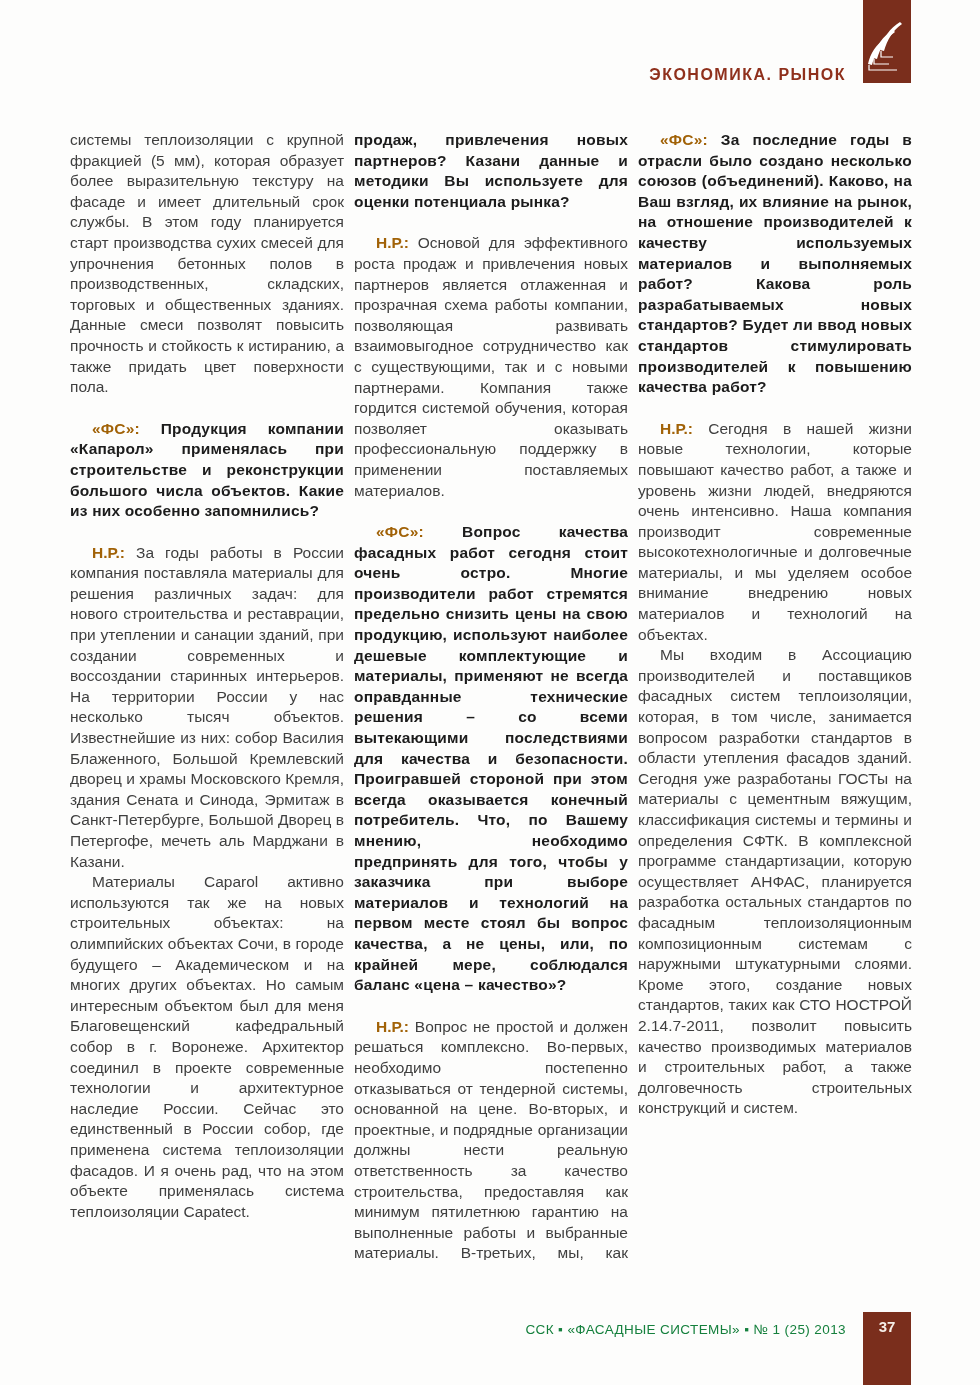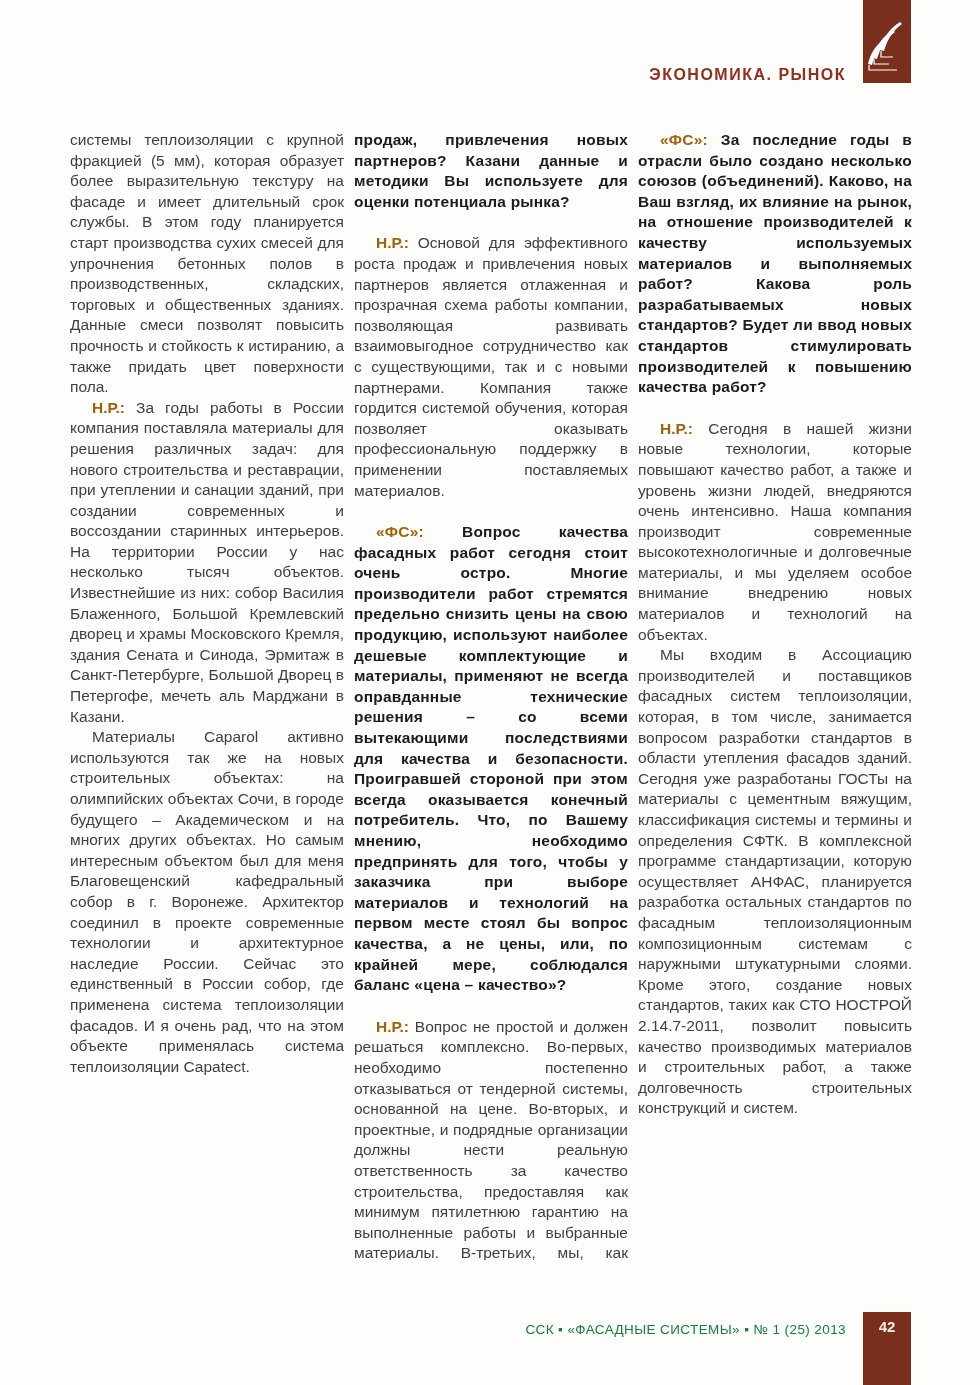--- a/index.html
+++ b/index.html
@@ -100,35 +100,36 @@
           <polyline points="11,59 11,64 26,64"></polyline>
           <polyline points="6,65 6,70 34,70"></polyline>
         </g>
       </svg>
     </span>
   </div>
 
   <div class="columns">
     <div class="col">
         <p class="para body">системы теплоизоляции с крупной фракцией (5 мм), которая образует более выразительную текстуру на фасаде и имеет длительный срок службы. В этом году планируется старт производства сухих смесей для упрочнения бетонных полов в производственных, складских, торговых и общественных зданиях. Данные смеси позволят повысить прочность и стойкость к истиранию, а также придать цвет поверхности пола.</p>
+        <p class="para question indent"><strong class="lead">«ФС»: </strong>Продукция компании «Капарол» применялась при строительстве и реконструкции большого числа объектов. Какие из них особенно запомнились?</p>
         <p class="para body indent"><strong class="lead">Н.Р.: </strong>За годы работы в России компания поставляла материалы для решения различных задач: для нового строительства и реставрации, при утеплении и санации зданий, при создании современных и воссоздании старинных интерьеров. На территории России у нас несколько тысяч объектов. Известнейшие из них: собор Василия Блаженного, Большой Кремлевский дворец и храмы Московского Кремля, здания Сената и Синода, Эрмитаж в Санкт-Петербурге, Большой Дворец в Петергофе, мечеть аль Марджани в Казани.</p>
         <p class="para body indent">Материалы Caparol активно используются так же на новых строительных объектах: на олимпийских объектах Сочи, в городе будущего – Академическом и на многих других объектах. Но самым интересным объектом был для меня Благовещенский кафедральный собор в г. Воронеже. Архитектор соединил в проекте современные технологии и архитектурное наследие России. Сейчас это единственный в России собор, где применена система теплоизоляции фасадов. И я очень рад, что на этом объекте применялась система теплоизоляции Capatect.</p>
       </div>
     <div class="col">
         <p class="para question">продаж, привлечения новых партнеров? Казани данные и методики Вы используете для оценки потенциала рынка?</p>
         <p class="para body indent"><strong class="lead">Н.Р.: </strong>Основой для эффективного роста продаж и привлечения новых партнеров является отлаженная и прозрачная схема работы компании, позволяющая развивать взаимовыгодное сотрудничество как с существующими, так и с новыми партнерами. Компания также гордится системой обучения, которая позволяет оказывать профессиональную поддержку в применении поставляемых материалов.</p>
         <p class="para question indent"><strong class="lead">«ФС»: </strong>Вопрос качества фасадных работ сегодня стоит очень остро. Многие производители работ стремятся предельно снизить цены на свою продукцию, используют наиболее дешевые комплектующие и материалы, применяют не всегда оправданные технические решения – со всеми вытекающими последствиями для качества и безопасности. Проигравшей стороной при этом всегда оказывается конечный потребитель. Что, по Вашему мнению, необходимо предпринять для того, чтобы у заказчика при выборе материалов и технологий на первом месте стоял бы вопрос качества, а не цены, или, по крайней мере, соблюдался баланс «цена – качество»?</p>
         <p class="para body indent"><strong class="lead">Н.Р.: </strong>Вопрос не простой и должен решаться комплексно. Во-первых, необходимо постепенно отказываться от тендерной системы, основанной на цене. Во-вторых, и проектные, и подрядные организации должны нести реальную ответственность за качество строительства, предоставляя как минимум пятилетнюю гарантию на выполненные работы и выбранные материалы. В-третьих, мы, как производители материалов и поставщики технологии, должны быть активны в вопросе предоставления информации рынку и потребителю. И сам заказчик, безусловно, должен же-</p>
       </div>
     <div class="col">
         <p class="para question indent"><strong class="lead">«ФС»: </strong>За последние годы в отрасли было создано несколько союзов (объединений). Каково, на Ваш взгляд, их влияние на рынок, на отношение производителей к качеству используемых материалов и выполняемых работ? Какова роль разрабатываемых новых стандартов? Будет ли ввод новых стандартов стимулировать производителей к повышению качества работ?</p>
         <p class="para body indent"><strong class="lead">Н.Р.: </strong>Сегодня в нашей жизни новые технологии, которые повышают качество работ, а также и уровень жизни людей, внедряются очень интенсивно. Наша компания производит современные высокотехнологичные и долговечные материалы, и мы уделяем особое внимание внедрению новых материалов и технологий на объектах.</p>
         <p class="para body indent">Мы входим в Ассоциацию производителей и поставщиков фасадных систем теплоизоляции, которая, в том числе, занимается вопросом разработки стандартов в области утепления фасадов зданий. Сегодня уже разработаны ГОСТы на материалы с цементным вяжущим, классификация системы и термины и определения СФТК. В комплексной программе стандартизации, которую осуществляет АНФАС, планируется разработка остальных стандартов по фасадным теплоизоляционным композиционным системам с наружными штукатурными слоями. Кроме этого, создание новых стандартов, таких как СТО НОСТРОЙ 2.14.7-2011, позволит повысить качество производимых материалов и строительных работ, а также долговечность строительных конструкций и систем.</p>
       </div>
   </div>
 
   <div class="footer-line">ССК ▪ «ФАСАДНЫЕ СИСТЕМЫ» ▪ № 1 (25) 2013</div>
 
   <div class="page-number-box">
-    <span class="num">42</span>
+    <span class="num">37</span>
   </div>
 
 </div>
 
 </body></html>

